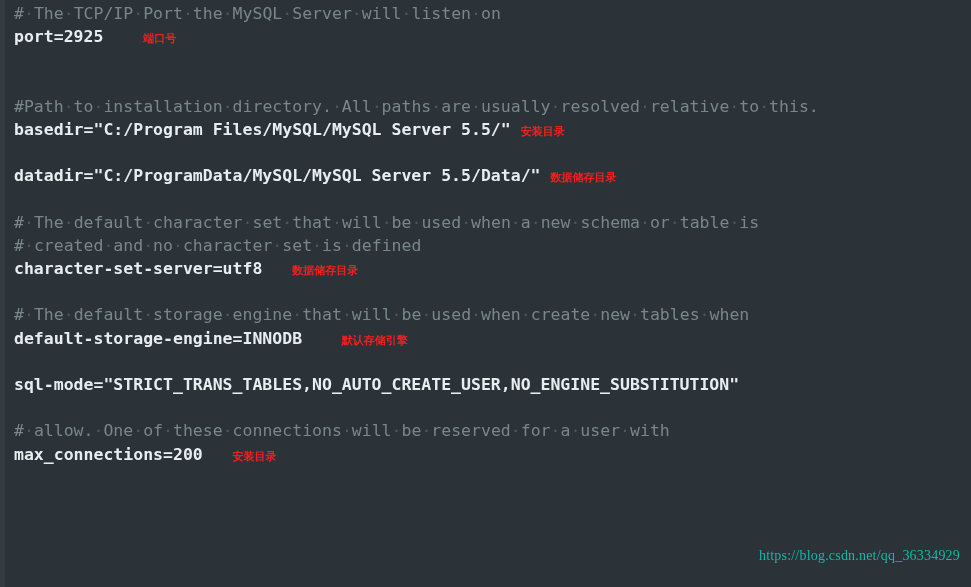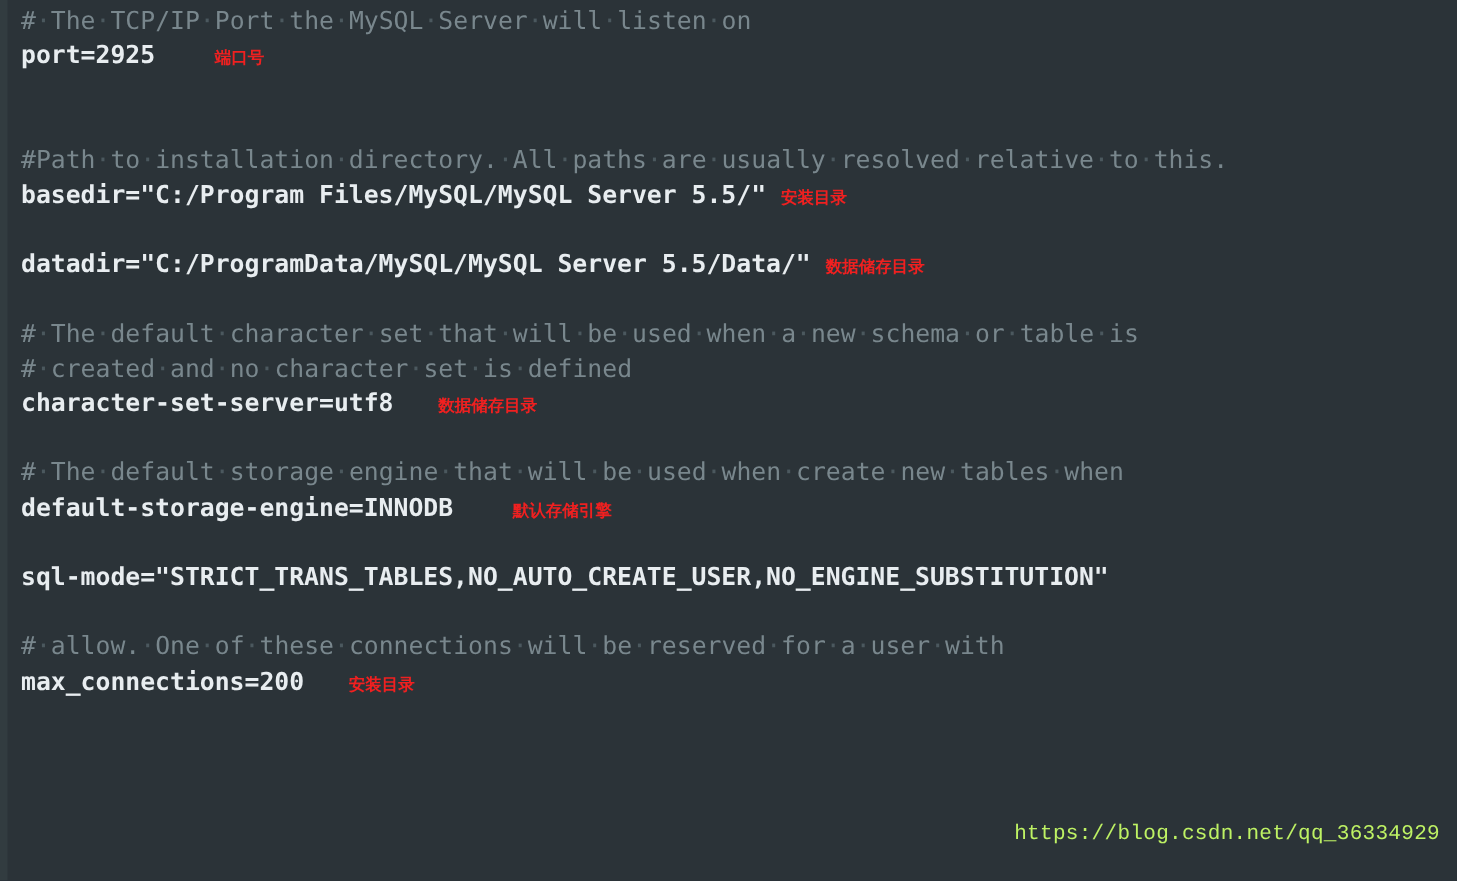--- a/index.html
+++ b/index.html
@@ -75,23 +75,23 @@
   .ws {
     color: #4b585e;
     font-weight: normal;
   }
 
   #watermark {
     position: absolute;
     right: 11px;
     bottom: 23px;
     z-index: 2;
-    color: #bef264;
+    color: #14b8a6;
     font-size: 14px;
-    font-family: Liberation Mono, monospace;
+    font-family: Liberation Serif, serif;
     letter-spacing: 0.2px;
     white-space: nowrap;
   }
 </style>
 </head>
 <body>
 
 <div id="editor">
 
   <div id="gutter-strip"></div>

